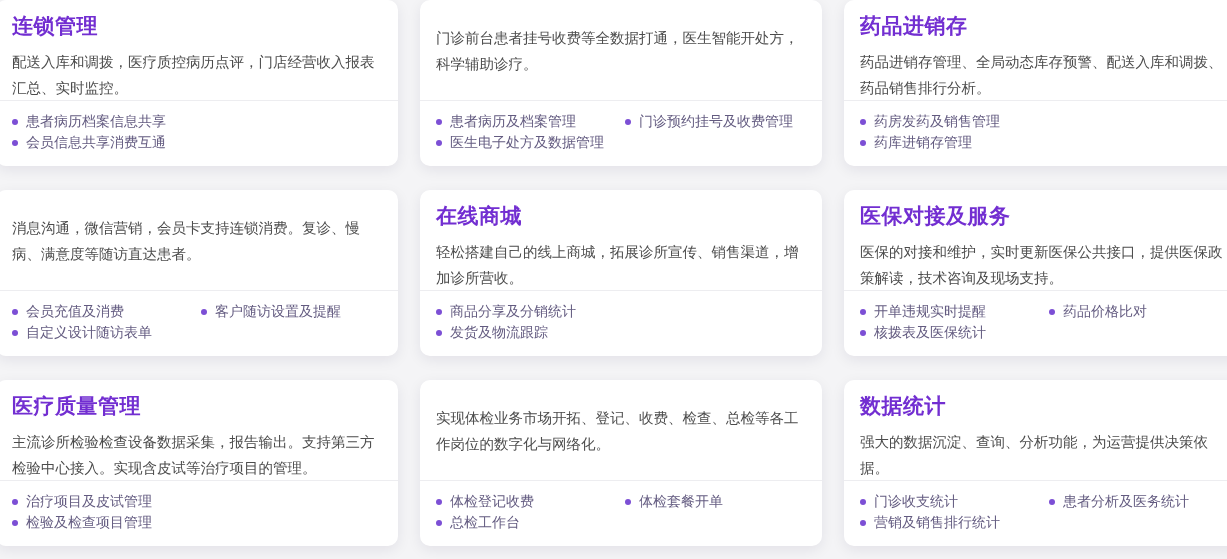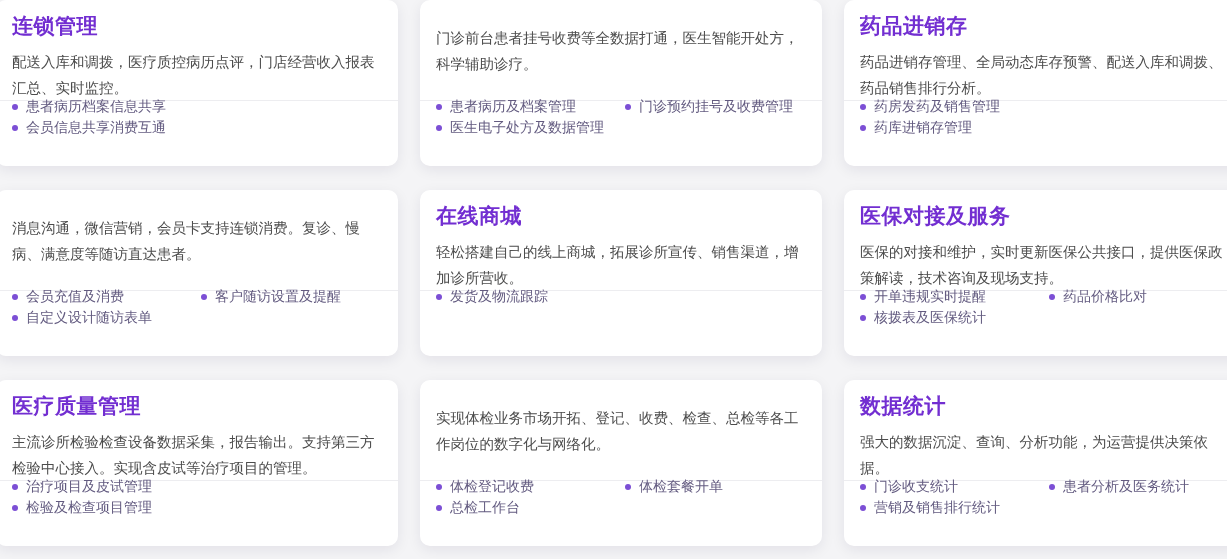--- a/index.html
+++ b/index.html
@@ -39,21 +39,21 @@
     margin:11px 0 0;
     font-size:14.5px;
     line-height:26px;
     color:var(--desc);
   }
   .divider{
     position:absolute;left:0;right:0;top:100px;
     height:1px;background:var(--divider);
   }
   .bullets{
-    position:absolute;left:16px;right:8px;top:96px;
+    position:absolute;left:16px;right:8px;top:111px;
     display:flex;
   }
   .bullets ul{
     list-style:none;margin:0;padding:0;
     flex:0 0 50%;
   }
   .bullets li{
     display:flex;align-items:center;
     font-size:14px;line-height:21px;
     color:var(--bullet-text);
@@ -154,20 +154,24 @@
   </section>
 
   <section class="card">
     <h3 class="card-title">在线商城</h3>
     <p class="card-desc">轻松搭建自己的线上商城，拓展诊所宣传、销售渠道，增加诊所营收。</p>
     <div class="divider"></div>
     <div class="bullets">
         <ul>
           <li>
             <span class="dot"></span>
+            <span>商品分享及分销统计</span>
+          </li>
+          <li>
+            <span class="dot"></span>
             <span>发货及物流跟踪</span>
           </li>
         </ul>
         <ul></ul>
       </div>
   </section>
 
   <section class="card">
     <h3 class="card-title">医保对接及服务</h3>
     <p class="card-desc">医保的对接和维护，实时更新医保公共接口，提供医保政策解读，技术咨询及现场支持。</p>

